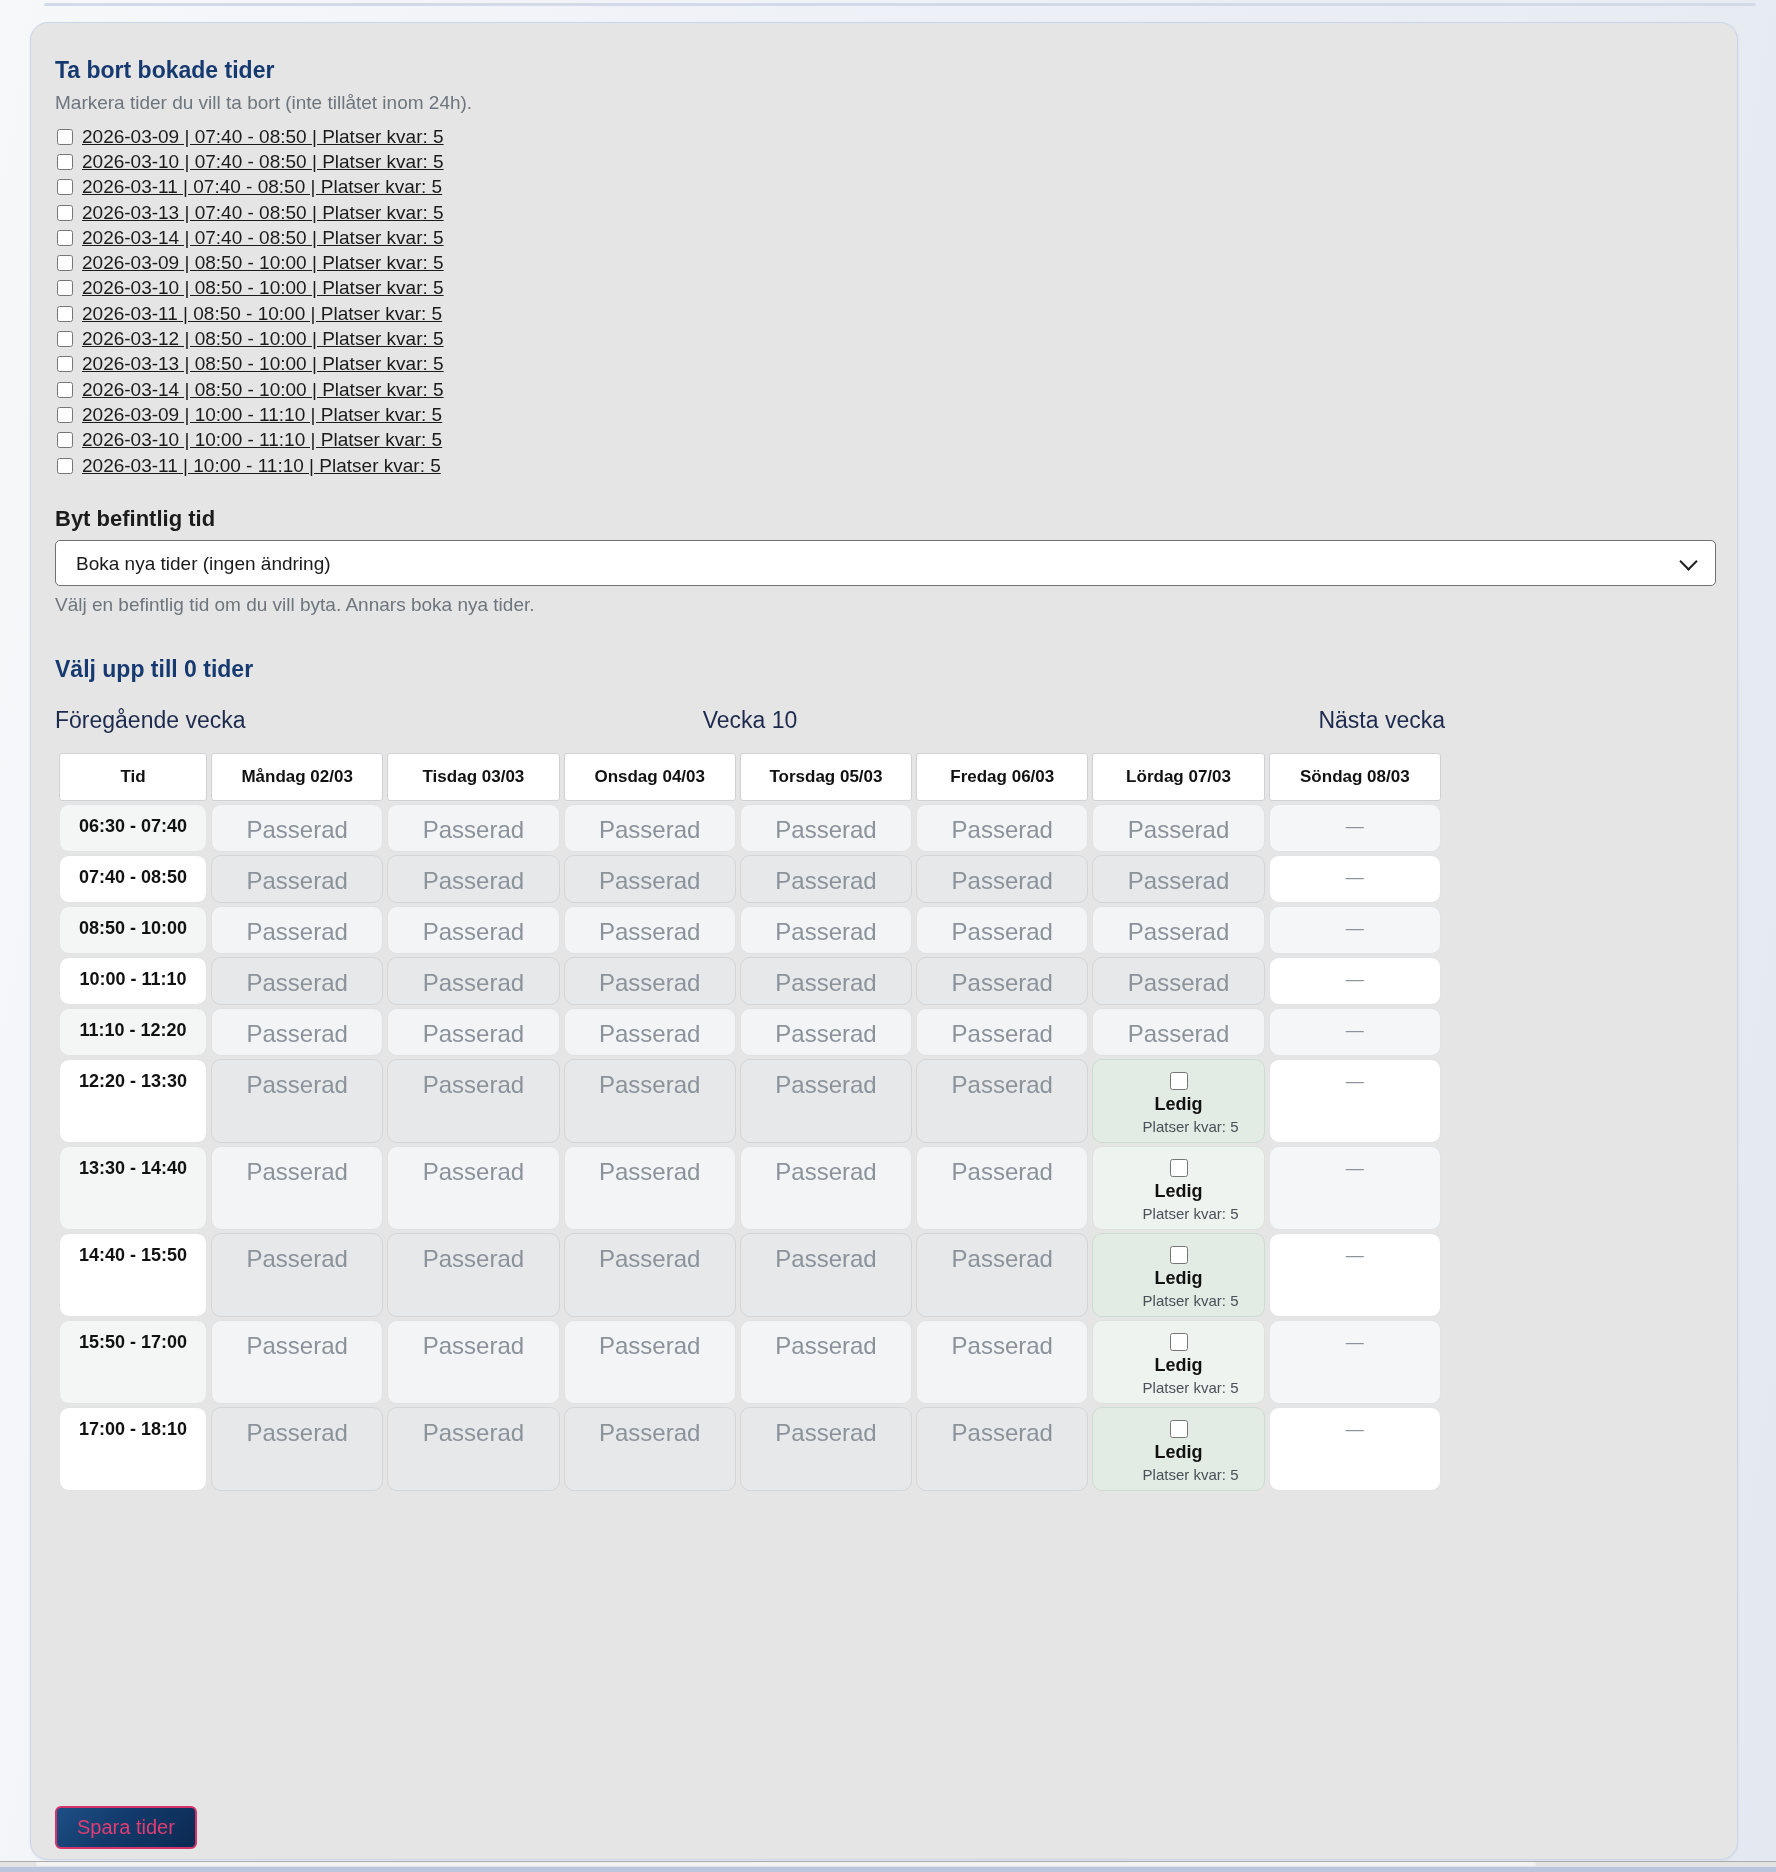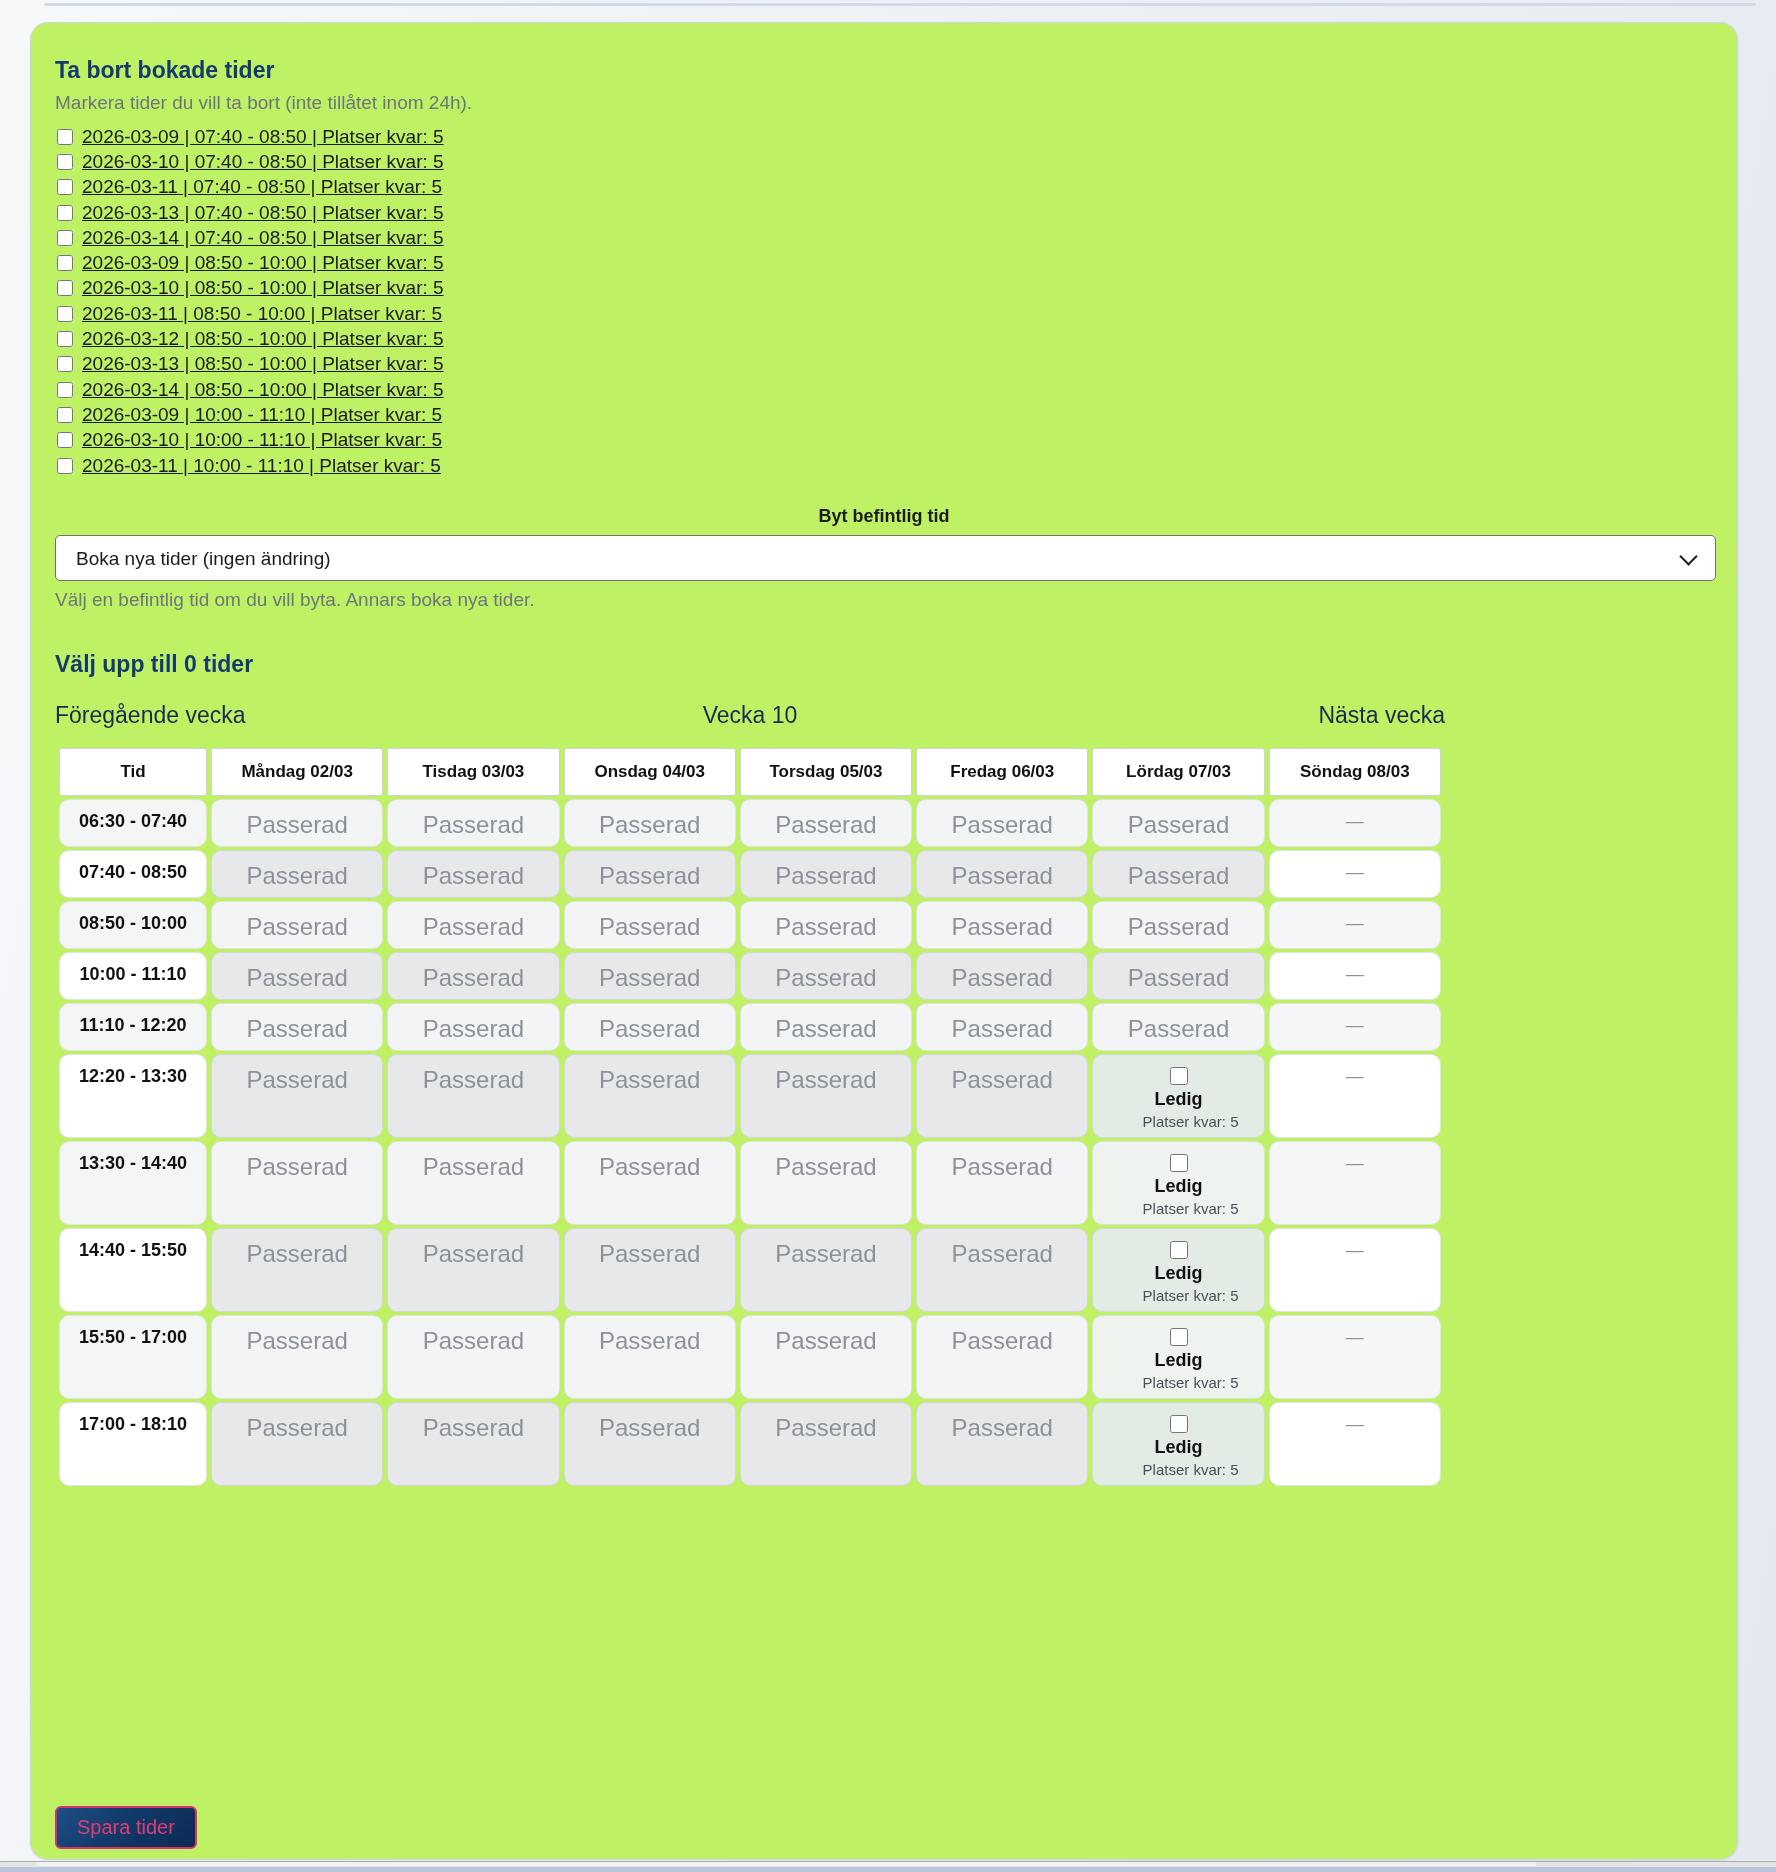--- a/index.html
+++ b/index.html
@@ -5,30 +5,30 @@
   html,body{margin:0;padding:0;}
   body{
     width:1776px;height:1872px;position:relative;overflow:hidden;
     font-family:"Liberation Sans",sans-serif;
     background:linear-gradient(100deg,#f7f8fa 0%,#edf0f6 45%,#e4e9f1 100%);
   }
   .top-rule{position:absolute;top:3px;left:44px;width:1712px;height:3px;
     background:#d2dae7;border-radius:4px;}
   .card{
     position:absolute;left:30px;top:22px;width:1708px;height:1838px;
-    background:#bef264;border:1px solid #c9d6ea;border-radius:18px;
+    background:#e5e5e5;border:1px solid #c9d6ea;border-radius:18px;
     box-shadow:0 1px 3px rgba(30,50,90,0.08);
     padding:24px;box-sizing:border-box;
   }
   .section-title{color:#163a70;font-size:23px;font-weight:bold;margin:10px 0 8px;}
   .muted{color:#6d757d;font-size:19px;margin:0 0 10px;}
   .slot-list{display:flex;flex-direction:column;}
   .slot-row{display:flex;align-items:center;height:25.3px;font-size:19px;color:#1b1b1b;cursor:pointer;text-decoration:underline;}
   .slot-row input[type=checkbox]{width:16px;height:16px;margin:0 9px 0 2px;}
-  .swap-label{font-size:18px;font-weight:bold;color:#1b1b1b;margin:28px 0 8px;text-align:center;}
+  .swap-label{font-size:22px;font-weight:bold;color:#1b1b1b;margin:28px 0 8px;}
   .select-wrap{position:relative;width:1661px;}
   select.swap-select{
     width:100%;height:46px;font-size:19px;font-family:"Liberation Sans",sans-serif;
     padding:0 40px 0 20px;border:1px solid #707070;border-radius:5px;background:#fff;
     -webkit-appearance:none;appearance:none;color:#1b1b1b;
   }
   .chevron-down-icon{position:absolute;right:21px;top:15px;width:11px;height:11px;
     border-right:2.5px solid #1f1f1f;border-bottom:2.5px solid #1f1f1f;
     transform:rotate(45deg);pointer-events:none;}
   .swap-help{color:#6d757d;font-size:19px;margin:8px 0 0;}

